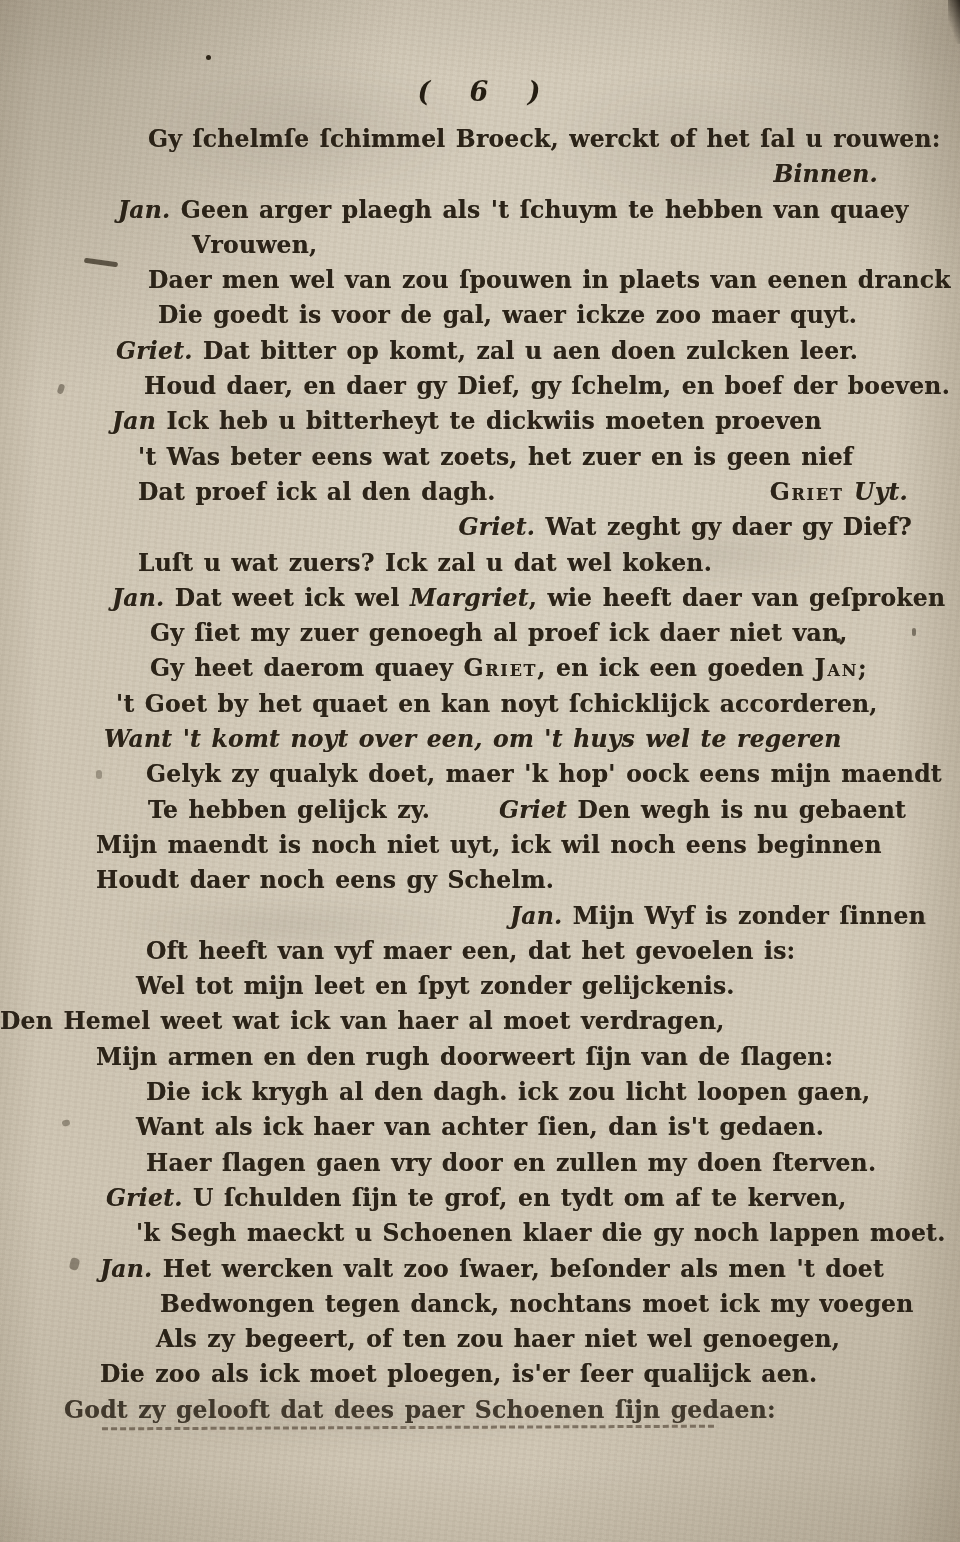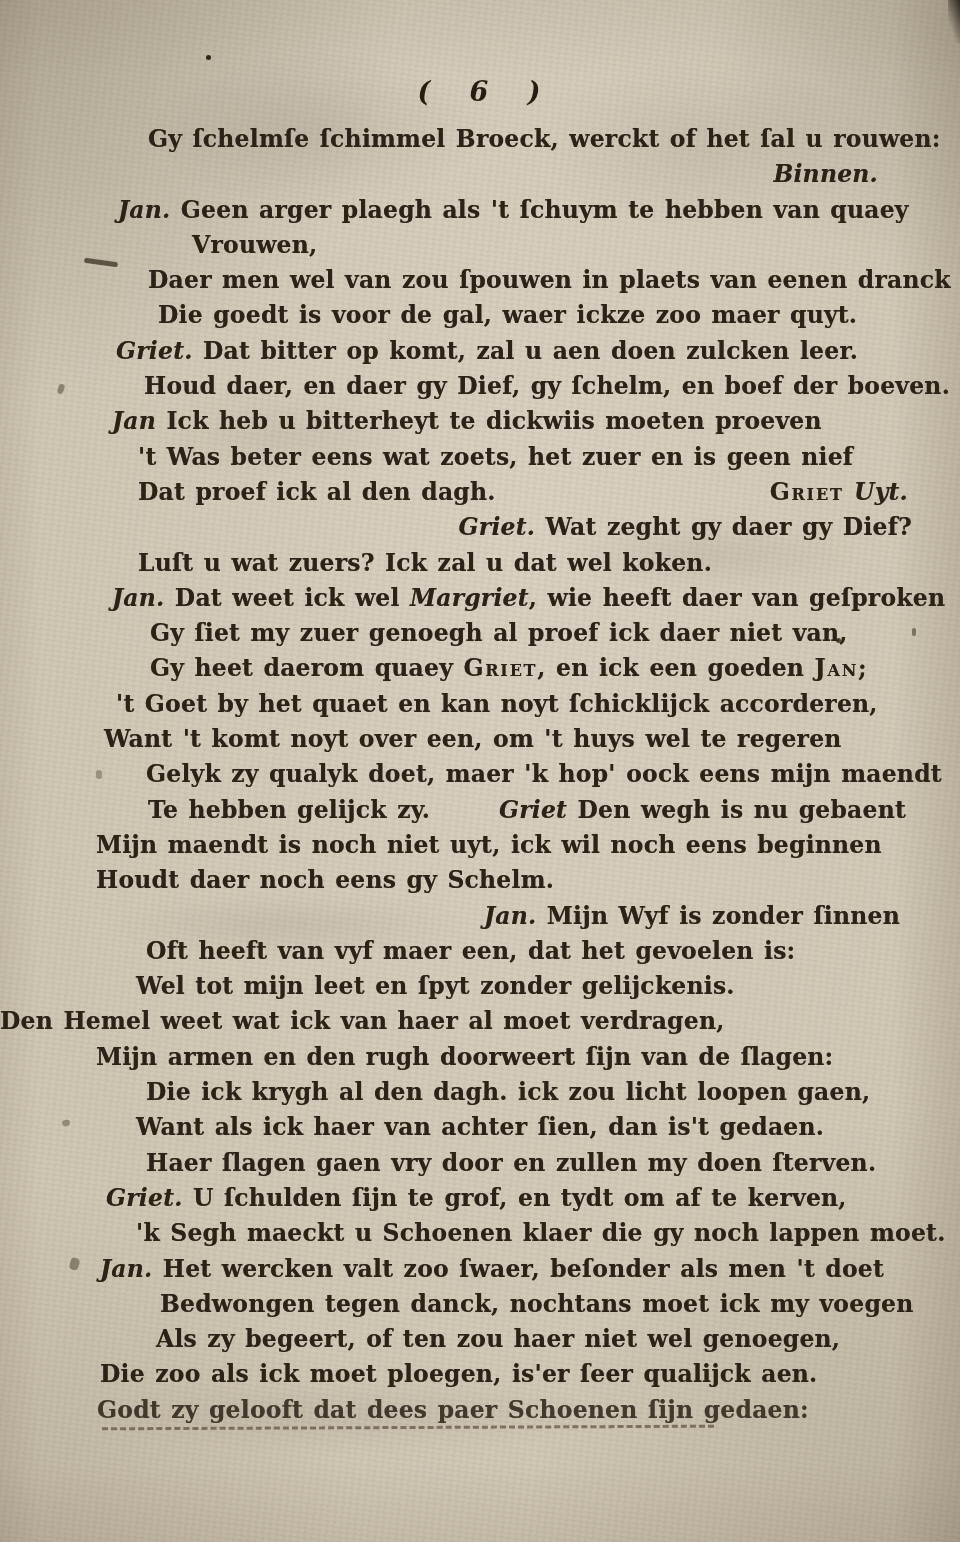--- a/index.html
+++ b/index.html
@@ -97,40 +97,40 @@
       <div class="line" style="padding-left: 144px; padding-right: 78px;"><span><span class="n">Houd daer, en daer gy Dief, gy ſchelm, en boef der boeven.</span></span></div>
       <div class="line" style="padding-left: 112px; padding-right: 52px;"><span><span class="i">Jan</span><span class="n"> Ick heb u bitterheyt te dickwiis moeten proeven</span></span></div>
       <div class="line" style="padding-left: 138px; padding-right: 52px;"><span><span class="n">'t Was beter eens wat zoets, het zuer en is geen nief</span></span></div>
       <div class="line" style="padding-left: 138px; padding-right: 52px;"><span><span class="n">Dat proef ick al den dagh.</span></span><span class="sp"></span><span><span class="sc">Griet</span><span class="n"> </span><span class="i">Uyt.</span></span></div>
       <div class="line ronly" style="padding-left: 0px; padding-right: 48px;"><span><span class="i">Griet.</span><span class="n"> Wat zeght gy daer gy Dief?</span></span></div>
       <div class="line" style="padding-left: 138px; padding-right: 52px;"><span><span class="n">Luſt u wat zuers? Ick zal u dat wel koken.</span></span></div>
       <div class="line" style="padding-left: 112px; padding-right: 52px;"><span><span class="i">Jan.</span><span class="n"> Dat weet ick wel </span><span class="i">Margriet</span><span class="n">, wie heeft daer van geſproken</span></span></div>
       <div class="line" style="padding-left: 150px; padding-right: 52px; text-align: center;"><span><span class="n">Gy ſiet my zuer genoegh al proef ick daer niet van,</span></span></div>
       <div class="line" style="padding-left: 150px; padding-right: 52px;"><span><span class="n">Gy heet daerom quaey </span><span class="sc">Griet</span><span class="n">, en ick een goeden </span><span class="sc">Jan</span><span class="n">;</span></span></div>
       <div class="line" style="padding-left: 116px; padding-right: 52px;"><span><span class="n">'t Goet by het quaet en kan noyt ſchicklijck accorderen,</span></span></div>
-      <div class="line" style="padding-left: 104px; padding-right: 60px;"><span><span class="n">Want 't komt noyt over een, om 't huys wel te regeren</span></span></div>
+      <div class="line" style="padding-left: 104px; padding-right: 60px; font-style: italic;"><span><span class="n">Want 't komt noyt over een, om 't huys wel te regeren</span></span></div>
       <div class="line" style="padding-left: 146px; padding-right: 52px;"><span><span class="n">Gelyk zy qualyk doet, maer 'k hop' oock eens mijn maendt</span></span></div>
       <div class="line" style="padding-left: 148px; padding-right: 54px;"><span><span class="n">Te hebben gelijck zy.</span></span><span class="sp"></span><span><span class="i">Griet</span><span class="n"> Den wegh is nu gebaent</span></span></div>
       <div class="line" style="padding-left: 96px; padding-right: 52px;"><span><span class="n">Mijn maendt is noch niet uyt, ick wil noch eens beginnen</span></span></div>
       <div class="line" style="padding-left: 96px; padding-right: 52px;"><span><span class="n">Houdt daer noch eens gy Schelm.</span></span></div>
-      <div class="line ronly" style="padding-left: 0px; padding-right: 60px;"><span><span class="i">Jan.</span><span class="n"> Mijn Wyf is zonder ſinnen</span></span></div>
+      <div class="line ronly" style="padding-left: 0px; padding-right: 34px;"><span><span class="i">Jan.</span><span class="n"> Mijn Wyf is zonder ſinnen</span></span></div>
       <div class="line" style="padding-left: 146px; padding-right: 32px;"><span><span class="n">Oft heeft van vyf maer een, dat het gevoelen is:</span></span></div>
       <div class="line" style="padding-left: 136px; padding-right: 70px;"><span><span class="n">Wel tot mijn leet en ſpyt zonder gelijckenis.</span></span></div>
       <div class="line" style="padding-right: 52px;"><span><span class="n">Den Hemel weet wat ick van haer al moet verdragen,</span></span></div>
       <div class="line" style="padding-left: 96px; padding-right: 52px;"><span><span class="n">Mijn armen en den rugh doorweert ſijn van de ſlagen:</span></span></div>
       <div class="line" style="padding-left: 146px; padding-right: 52px;"><span><span class="n">Die ick krygh al den dagh. ick zou licht loopen gaen,</span></span></div>
       <div class="line" style="padding-left: 136px; padding-right: 80px;"><span><span class="n">Want als ick haer van achter ſien, dan is't gedaen.</span></span></div>
       <div class="line" style="padding-left: 146px; padding-right: 52px;"><span><span class="n">Haer ſlagen gaen vry door en zullen my doen ſterven.</span></span></div>
       <div class="line" style="padding-left: 106px; padding-right: 52px;"><span><span class="i">Griet.</span><span class="n"> U ſchulden ſijn te grof, en tydt om af te kerven,</span></span></div>
       <div class="line" style="padding-left: 136px; padding-right: 52px;"><span><span class="n">'k Segh maeckt u Schoenen klaer die gy noch lappen moet.</span></span></div>
       <div class="line" style="padding-left: 100px; padding-right: 52px;"><span><span class="i">Jan.</span><span class="n"> Het wercken valt zoo ſwaer, beſonder als men 't doet</span></span></div>
       <div class="line" style="padding-left: 160px; padding-right: 52px;"><span><span class="n">Bedwongen tegen danck, nochtans moet ick my voegen</span></span></div>
       <div class="line" style="padding-left: 156px; padding-right: 52px;"><span><span class="n">Als zy begeert, of ten zou haer niet wel genoegen,</span></span></div>
       <div class="line" style="padding-left: 100px; padding-right: 52px;"><span><span class="n">Die zoo als ick moet ploegen, is'er ſeer qualijck aen.</span></span></div>
-      <div class="line faded" style="padding-left: 97px; padding-right: 52px; align-items: flex-end;"><span><span class="n">Godt zy gelooft dat dees paer Schoenen ſijn gedaen:</span></span></div>
+      <div class="line faded" style="padding-left: 64px; padding-right: 52px; align-items: flex-end;"><span><span class="n">Godt zy gelooft dat dees paer Schoenen ſijn gedaen:</span></span></div>
     </div>
 
   <div class="dashes"></div>
 
   <div class="speck s1"></div>
   <div class="speck s2"></div>
   <div class="speck s3"></div>
   <div class="mark m1"></div>
   <div class="mark m2"></div>
   <div class="mark m3"></div>

